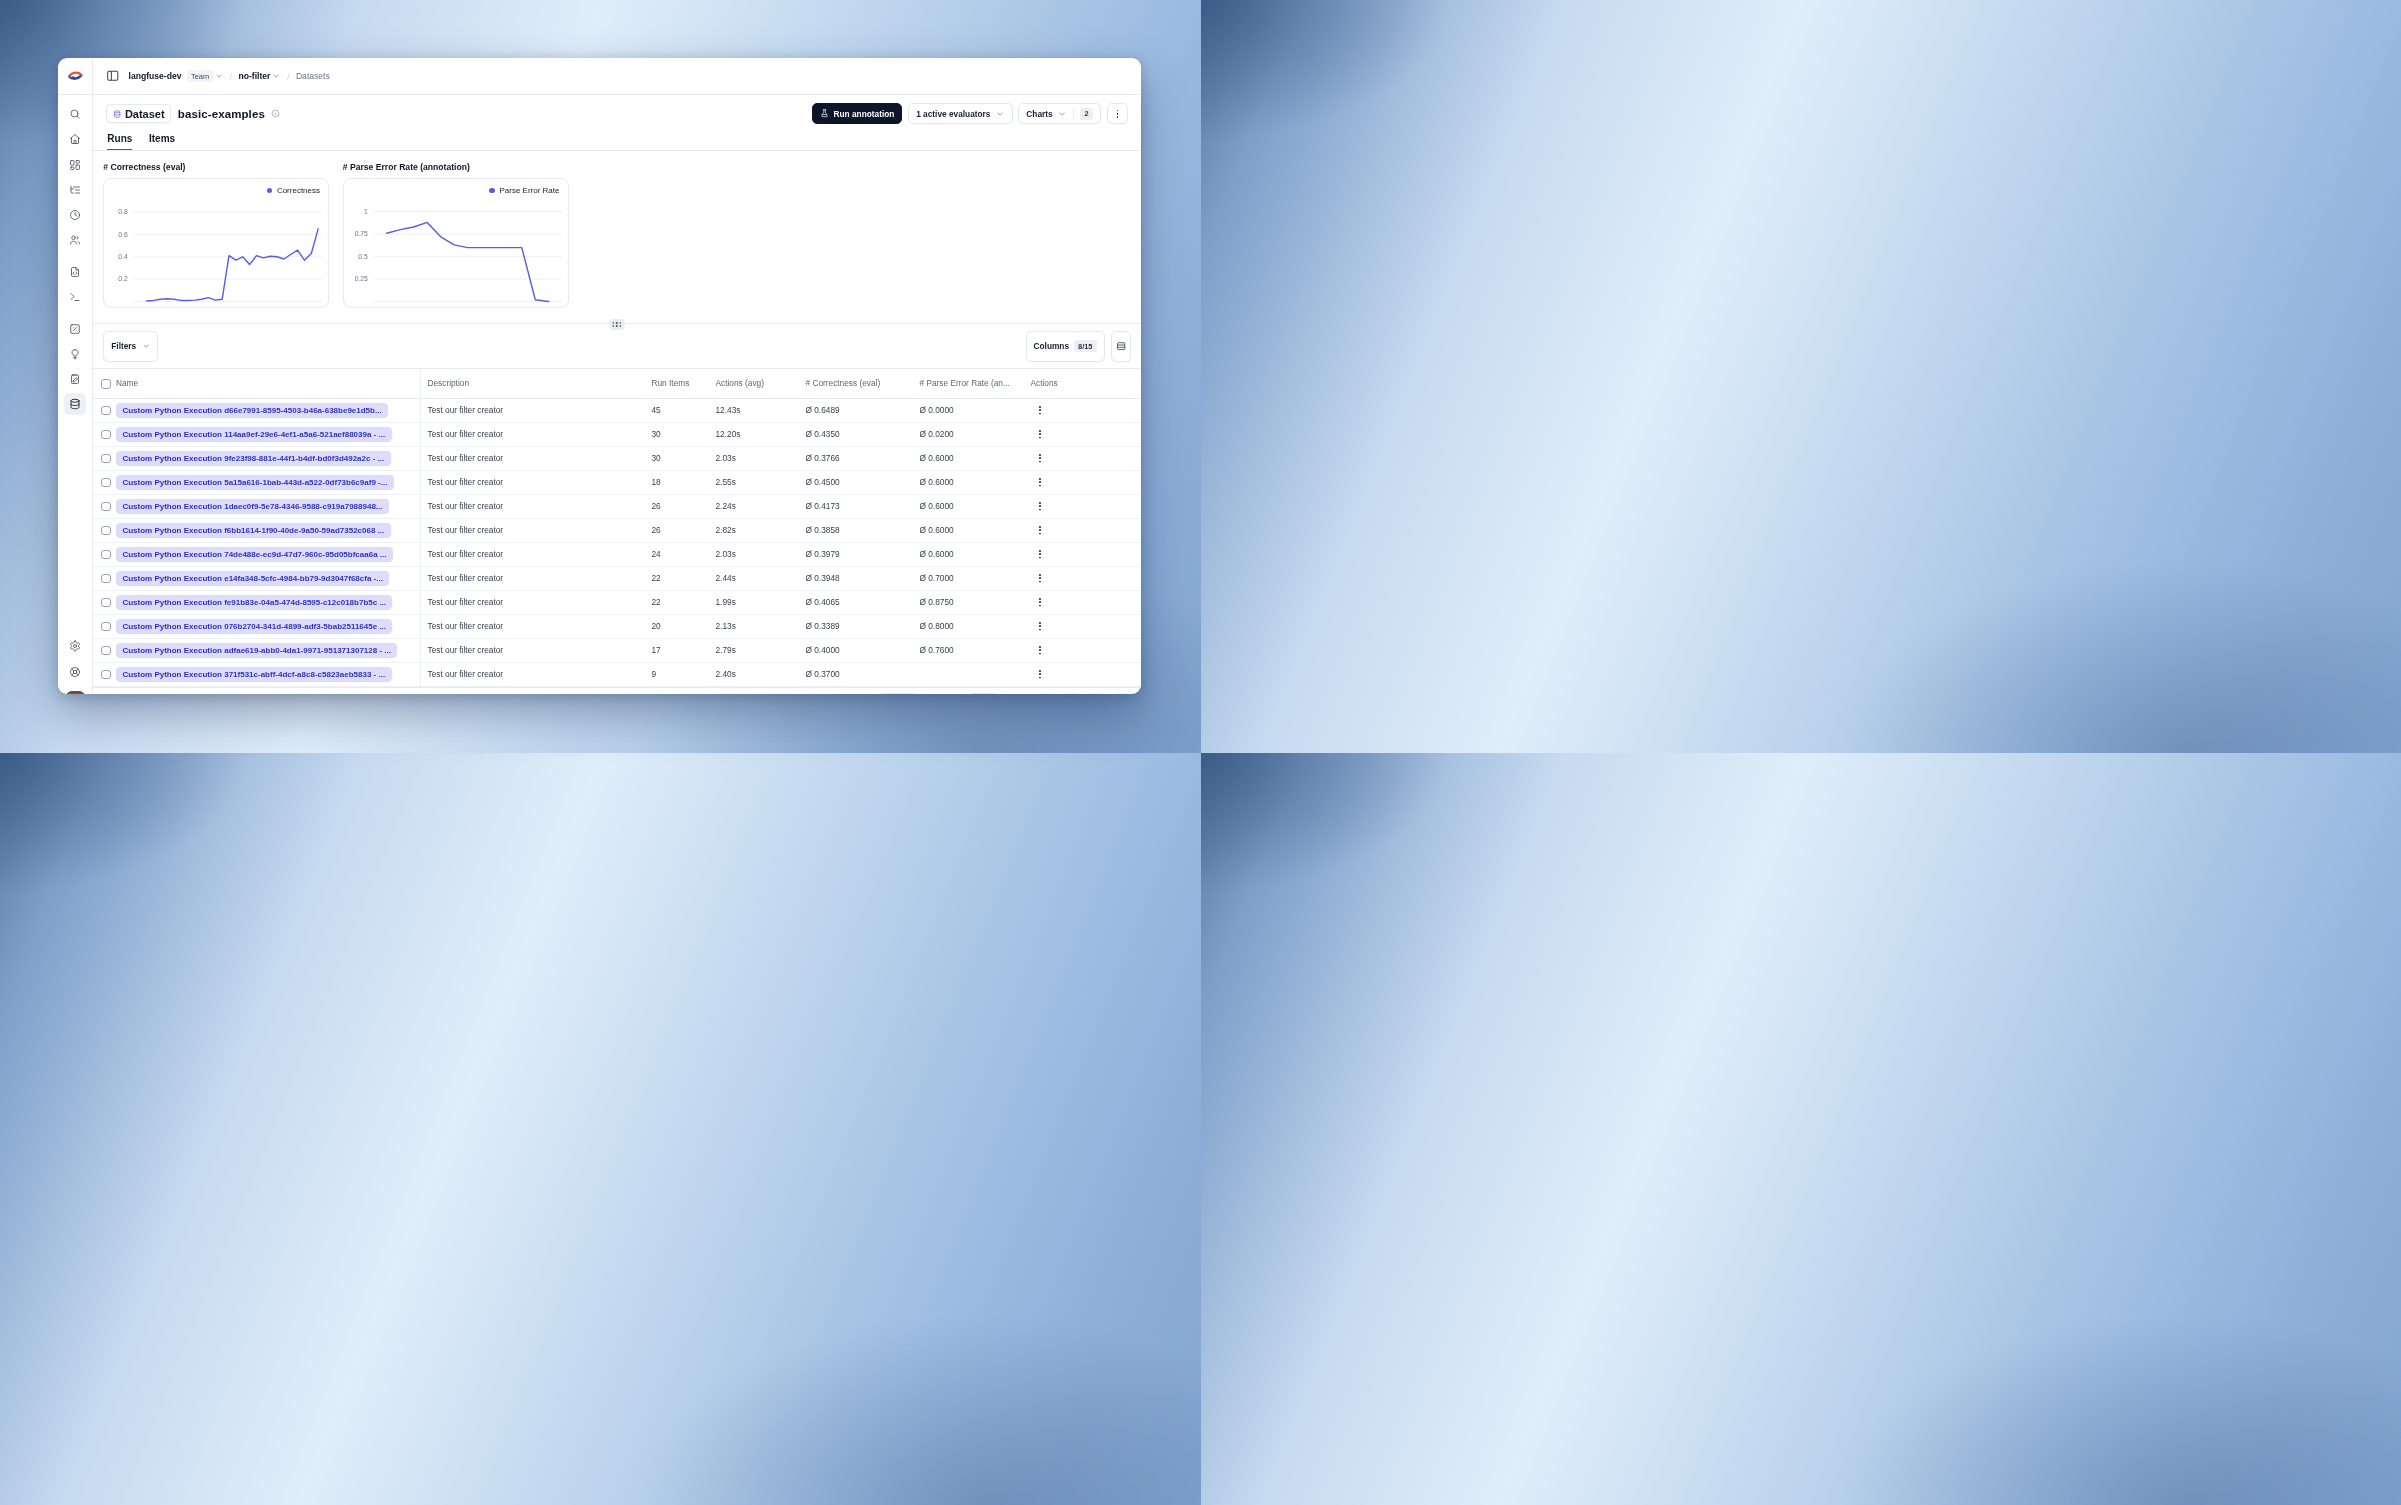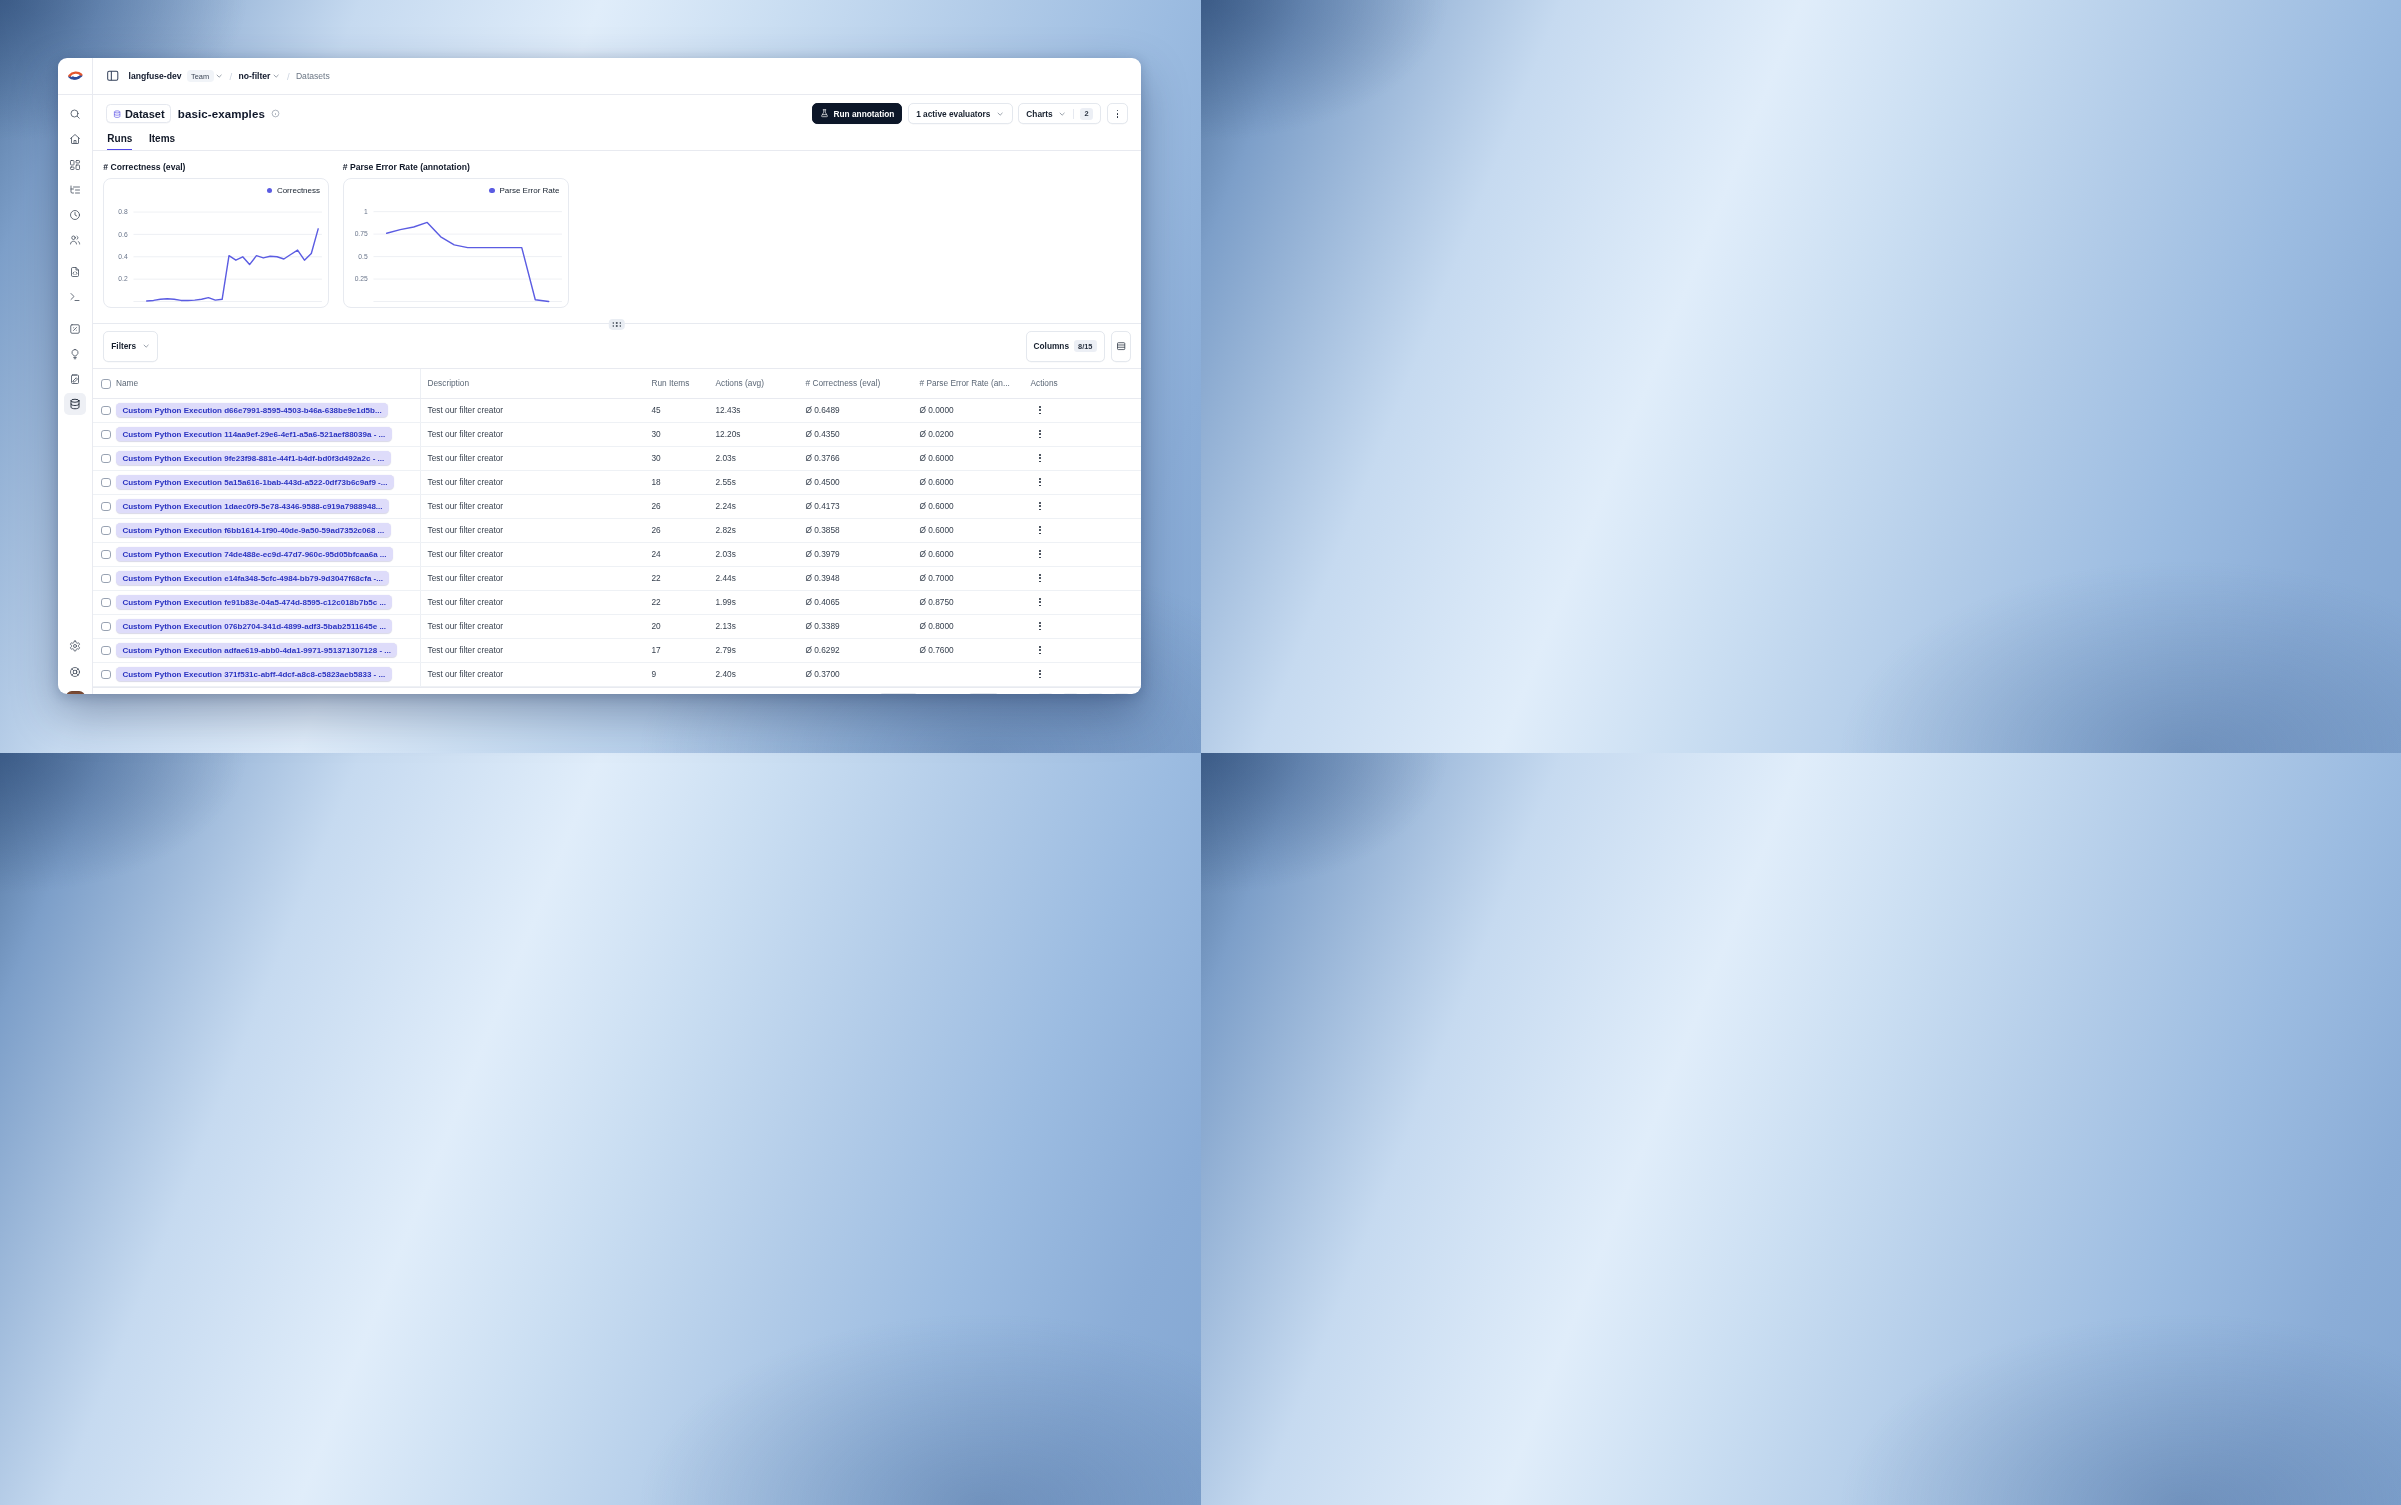--- a/index.html
+++ b/index.html
@@ -584,21 +584,21 @@
                   <i></i>
                 </span>
     </td>
   </tr>
             <tr>
     <td class="col-check"><span class="checkbox"></span></td>
     <td class="col-name"><span class="name-pill">Custom Python Execution adfae619-abb0-4da1-9971-951371307128 - ...</span></td>
     <td class="col-desc">Test our filter creator</td>
     <td class="col-num">17</td>
     <td class="col-num">2.79s</td>
-    <td class="col-num">Ø 0.6292</td>
+    <td class="col-num">Ø 0.4000</td>
     <td class="col-num">Ø 0.7600</td>
     <td class="col-actions">
       <span class="kebab-dots">
                   <i></i>
                   <i></i>
                   <i></i>
                 </span>
     </td>
   </tr>
             <tr>

